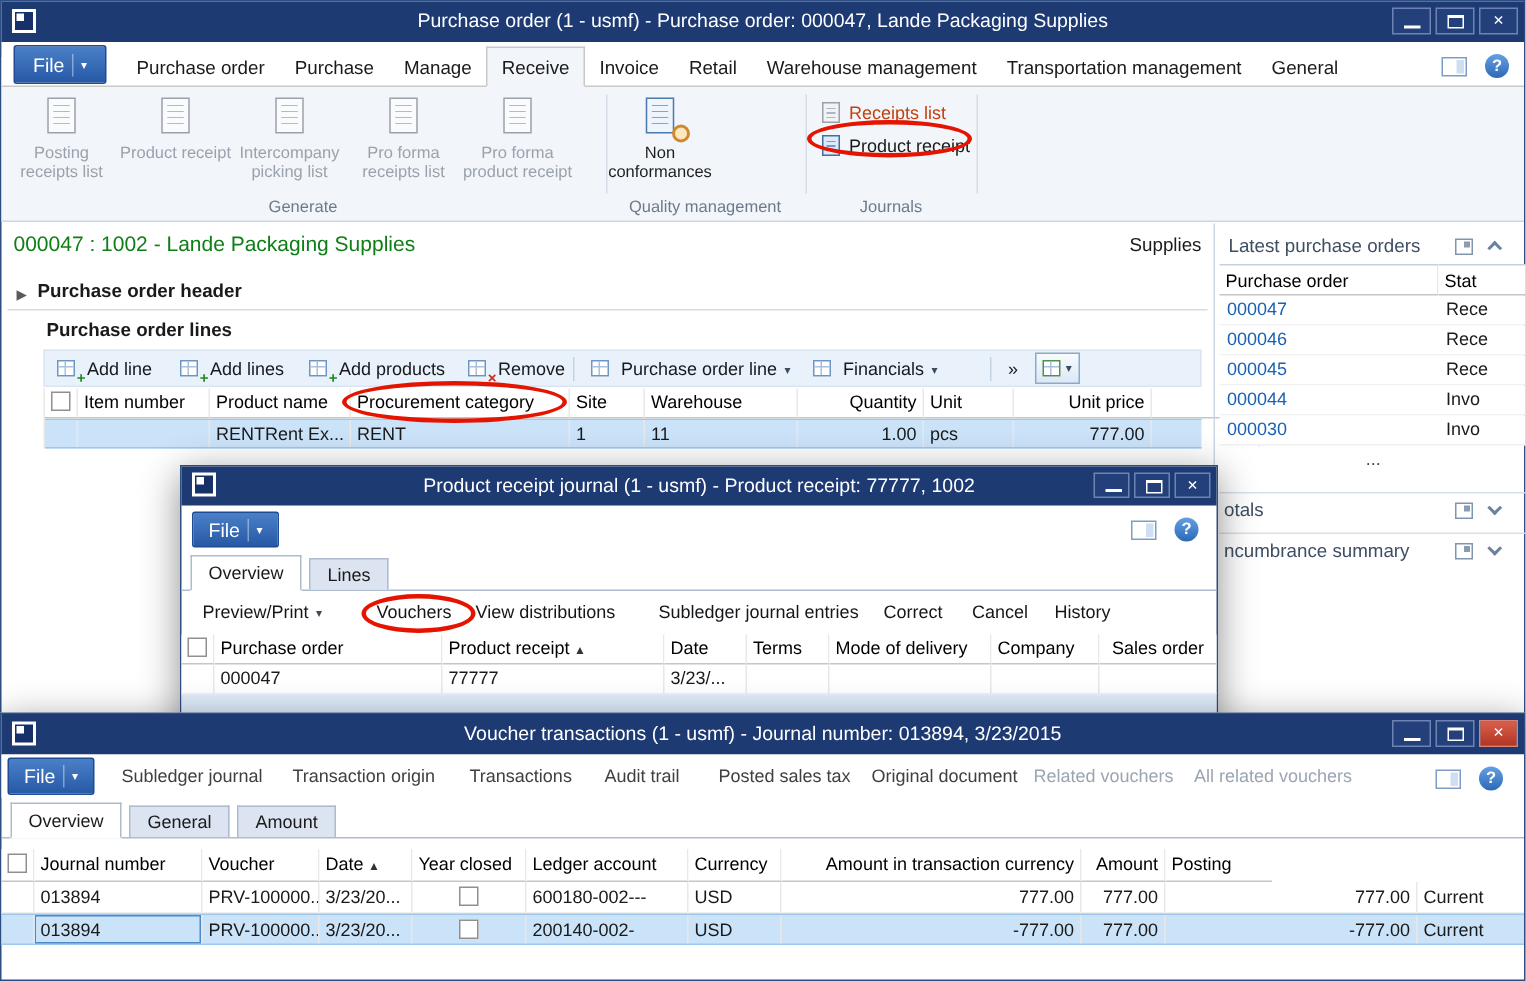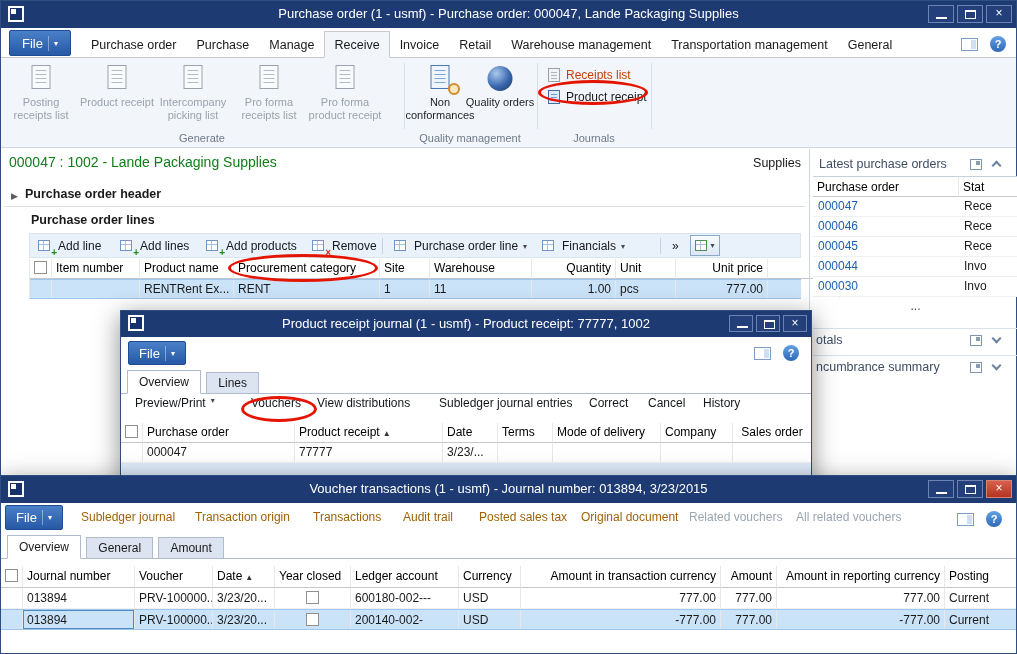--- a/index.html
+++ b/index.html
@@ -80,25 +80,25 @@
 .sort{font-size:8px;margin-left:3px;color:#333}
 .link{color:#1b61b3}
 .fc{box-shadow:inset 0 0 0 1px #4f88c7}
 .fb-title{position:absolute;font-size:12.5px;color:#3e4e63;white-space:nowrap}
 .fb-pop{position:absolute;width:12px;height:11px;border:1px solid #8095ad;background:#fff}
 .fb-pop::after{content:"";position:absolute;right:1px;top:1px;width:4px;height:4px;background:#8a9cb3}
 .chev{position:absolute;width:7px;height:7px;border-right:2px solid #6b81a0;border-bottom:2px solid #6b81a0}
 .chev.up{transform:rotate(-135deg)}
 .chev.down{transform:rotate(45deg)}
 .vline{position:absolute;width:1px;background:#ccd6e2}
-.flatbtn{position:absolute;height:24px;display:flex;align-items:flex-start;gap:5px;font-size:12px;color:#14171a;white-space:nowrap}
+.flatbtn{position:absolute;height:24px;display:flex;align-items:center;gap:5px;font-size:12px;color:#14171a;white-space:nowrap}
 .tabstrip{position:absolute;left:0;right:0;border-bottom:1px solid #aebccd;padding-left:6px;height:25px}
 .wtab{display:inline-block;vertical-align:bottom;margin-top:3px;padding:0 11px;height:21px;line-height:21px;background:#dbe4f0;border:1px solid #aebccd;border-bottom:none;margin-right:2px;font-size:12px;position:relative}
 .wtab.active{height:24px;line-height:23px;margin-top:0;background:#fff;margin-bottom:-1px;z-index:2;border-bottom:1px solid #fff}
-.menuitem{position:absolute;font-size:12px;line-height:28px;color:#a16207;white-space:nowrap}
+.menuitem{position:absolute;font-size:12px;line-height:28px;color:#404040;white-space:nowrap}
 .menuitem.disabled{color:#9aa5b2}
 .red-circle{position:absolute;border:3px solid #e51400;border-radius:50%;z-index:60;pointer-events:none}
 .fbcell{flex:none;padding:0 5px;white-space:nowrap;overflow:hidden}
 </style>
 </head>
 <body>
 
 <div class="screen">
 
   <section class="win" style="left:0;top:0;width:1017px;height:654px">
@@ -177,26 +177,20 @@
         <div class="glabel">Generate</div>
       </div>
       <div class="vsep" style="left:403px"></div>
 
       <div class="rgroup" style="left:404px;width:130px">
         <div class="bigbtn" style="left:0;width:70px">
           <span class="bicon mag">
               <i class="page blue"></i>
             </span>
           <span class="blabel">Non conformances</span>
-        </div>
-        <div class="bigbtn" style="left:60px;width:70px">
-          <span class="bicon">
-              <i class="globe"></i>
-            </span>
-          <span class="blabel">Quality orders</span>
         </div>
         <div class="glabel">Quality management</div>
       </div>
       <div class="vsep" style="left:536px"></div>
 
       <div class="rgroup" style="left:537px;width:112px">
         <div class="smallbtn disabled" style="top:7px">
           <span class="spg"></span>
           <span>Receipts list</span>
         </div>
@@ -473,21 +467,20 @@
       <div class="grow ghead h22">
         <div class="gc" style="width:22px"><span class="cb"></span></div>
         <div class="gc" style="width:112px">Journal number</div>
         <div class="gc" style="width:78px">Voucher</div>
         <div class="gc" style="width:62px"><span>Date</span><span class="sort">▲</span></div>
         <div class="gc" style="width:76px">Year closed</div>
         <div class="gc" style="width:108px">Ledger account</div>
         <div class="gc" style="width:62px">Currency</div>
         <div class="gc r" style="width:200px">Amount in transaction currency</div>
         <div class="gc r" style="width:56px">Amount</div>
-        <div class="gc r" style="width:168px">Amount in reporting currency</div>
         <div class="gc" style="width:71px;border-right:none">Posting</div>
       </div>
       <div class="grow data h21">
         <div class="gc" style="width:22px"></div>
         <div class="gc" style="width:112px">013894</div>
         <div class="gc" style="width:78px">PRV-100000...</div>
         <div class="gc" style="width:62px">3/23/20...</div>
         <div class="gc c" style="width:76px"><span class="cb"></span></div>
         <div class="gc" style="width:108px">600180-002---</div>
         <div class="gc" style="width:62px">USD</div>

